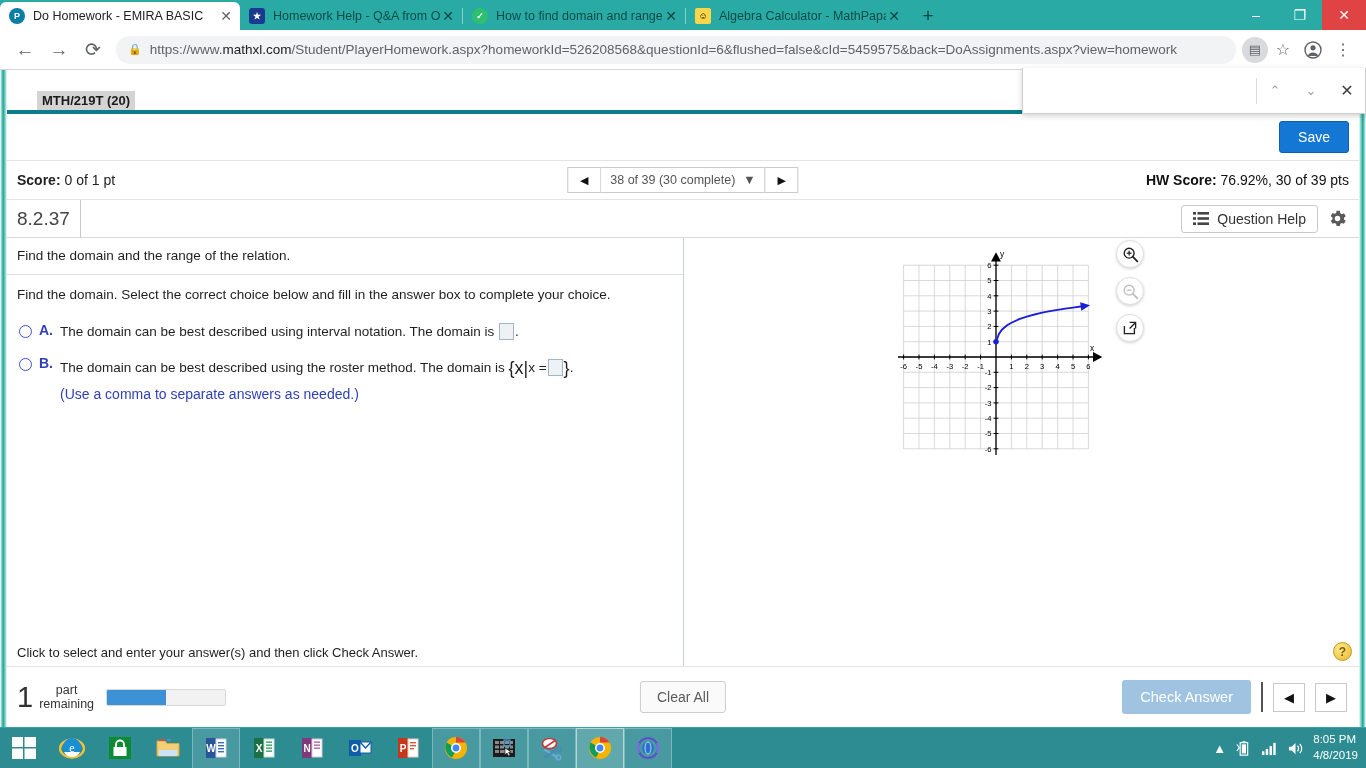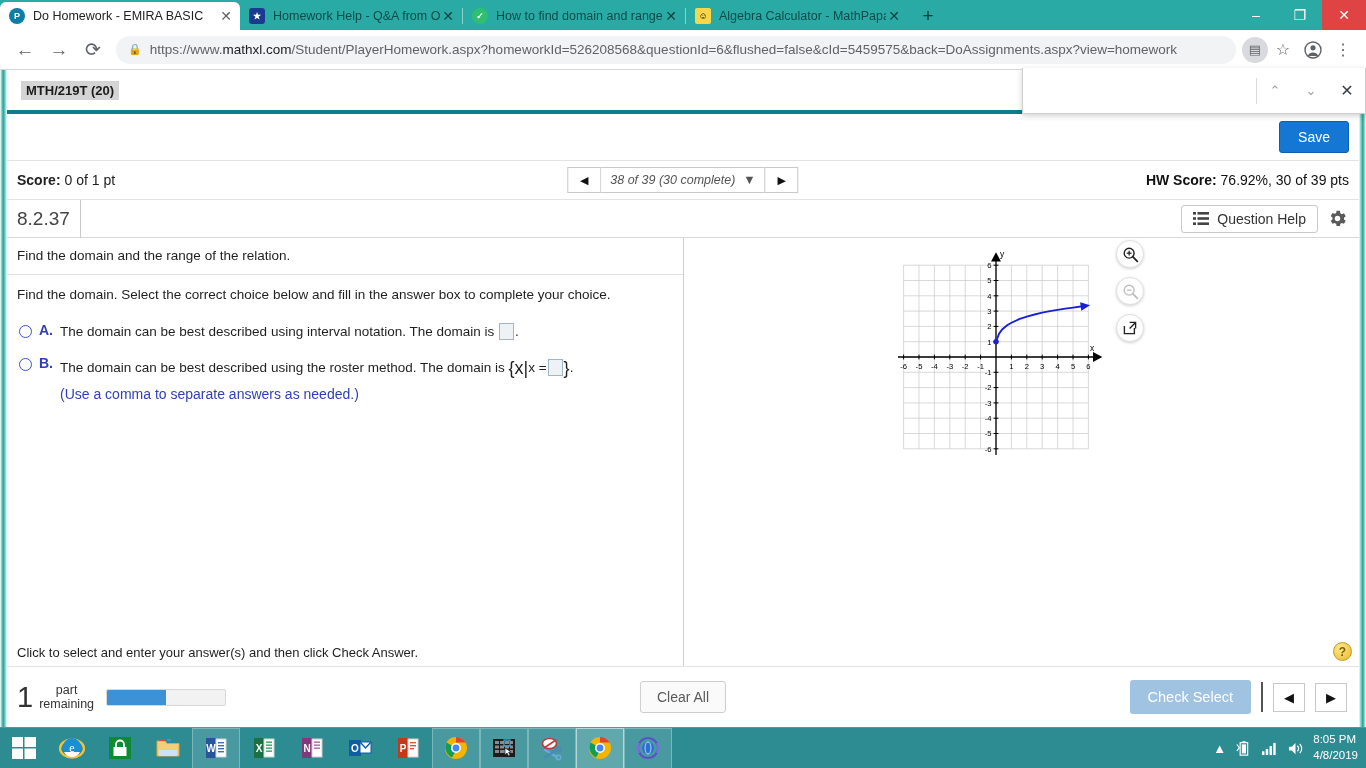--- a/index.html
+++ b/index.html
@@ -111,21 +111,21 @@
     position:absolute; left:0; top:0; width:7px; height:657px;
     background: linear-gradient(to right, #ffffff 0%, #1aa597 45%, #8fd9cf 78%, #ffffff 100%);
   }
   .edge-strip-r {
     position:absolute; right:0; top:0; width:7px; height:657px;
     background: linear-gradient(to left, #ffffff 0%, #1aa597 45%, #8fd9cf 78%, #ffffff 100%);
   }
 
   .mxl-topbar {
     position:absolute; left:7px; top:0; right:7px; height:40px; background:#fff;
-    display:flex; align-items:center; padding-left:14px;
+    display:flex; align-items:flex-end; padding-left:30px;
   }
   .course-pill {
     background:#d4d4d4; color:#1b1b1b; font-weight:bold; font-size:13px;
     padding:2px 5px;
   }
   .topbar-right { margin-left:auto; display:flex; align-items:center; gap:8px;
                   font-size:13px; color:#333; padding-right:12px; }
   .person-ico { width:14px;height:14px; color:#6b6250; font-size:13px; }
 
   .teal-rule { position:absolute; left:7px; right:7px; top:40px; height:4px; background:#0b7c8c; }
@@ -150,21 +150,21 @@
   .score-row b { font-weight:bold; }
   .navcluster { position:absolute; left:50%; transform:translateX(-50%); display:flex; align-items:center; }
   .nav-arrow {
     width:34px; height:26px; border:1px solid #c9c9c9; background:#fff;
     display:flex; align-items:center; justify-content:center; font-size:11px; color:#111;
     cursor:pointer;
   }
   .nav-counter {
     height:26px; border:1px solid #c9c9c9; border-left:none; border-right:none;
     background:#fff; display:flex; align-items:center; gap:8px;
-    padding:0 9px; font-size:12.5px; color:#555; cursor:pointer;font-style:italic;
+    padding:0 9px; font-size:12.5px; color:#555; cursor:pointer;
   }
   .hw-score { margin-left:auto; font-size:14px; color:#111; }
 
   .qnum-row {
     position:absolute; left:7px; right:7px; top:130px; height:38px;
     display:flex; align-items:center; border-bottom:1px solid #d9d9d9;
   }
   .qnum { font-size:19px; color:#444; padding:0 10px; }
   .qnum-divider { width:1px; height:38px; background:#c9c9c9; }
   .qhelp-wrap { margin-left:auto; display:flex; align-items:center; gap:4px; padding-right:6px; }
@@ -563,21 +563,21 @@
         <span>part</span><br>
         <span>remaining</span>
       </span>
       <div class="progress">
         <div class="progress-fill" id="progress-fill" style="width: 50%;"></div>
       </div>
 
       <button class="clearall">Clear All</button>
 
       <div class="rightctl">
-        <button class="check-btn">Check Select</button>
+        <button class="check-btn">Check Answer</button>
         <div class="vsep"></div>
         <div class="pgbtn">◀</div>
         <div class="pgbtn">▶</div>
       </div>
     </div>
   </div>
 
   <div class="taskbar">
 
     <div class="tb-item">

